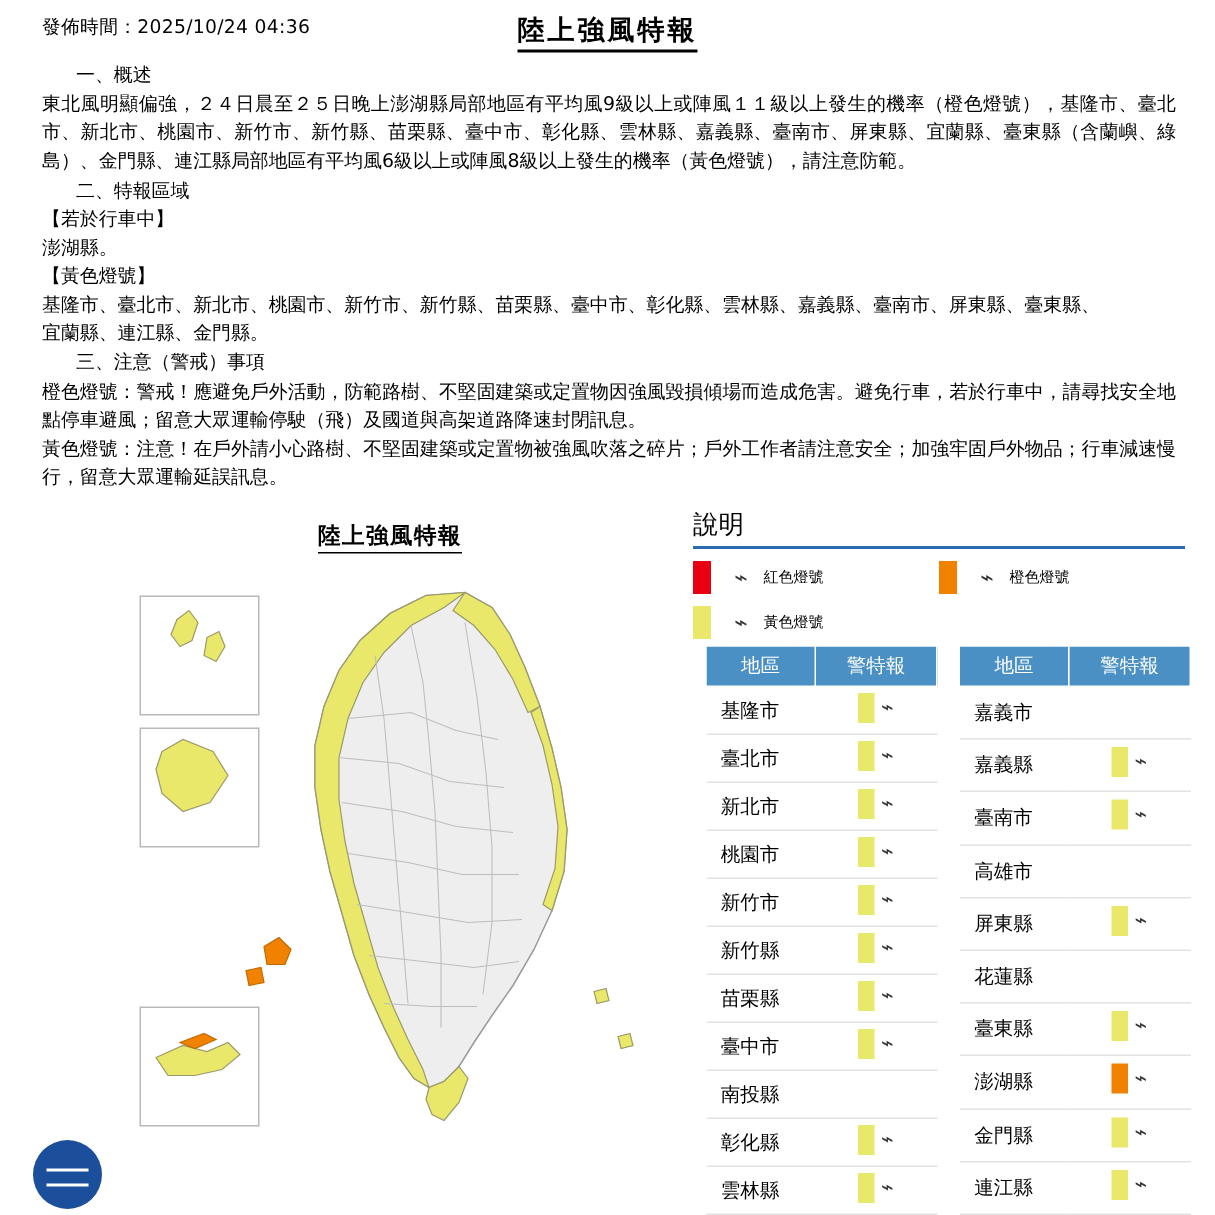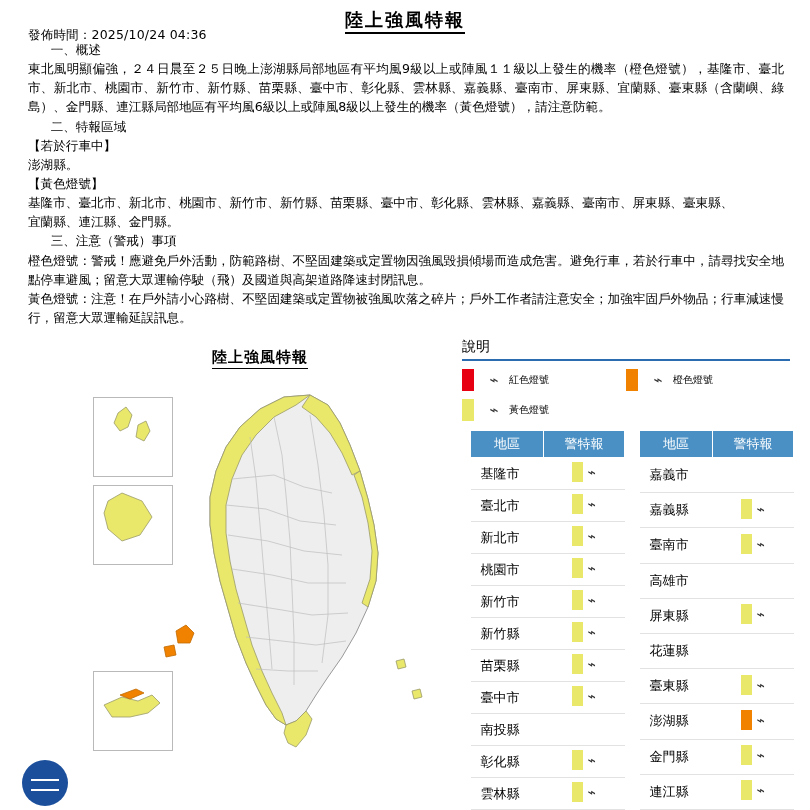--- a/index.html
+++ b/index.html
@@ -5,21 +5,21 @@
   html,body{margin:0;padding:0;}
   body{
     width:810px;height:810px;
     background:#ffffff;
     font-family:"DejaVu Sans","Liberation Sans",sans-serif;
     color:#000;
     position:relative;
     overflow:hidden;
   }
   .issue-time{
-    position:absolute;left:28px;top:10px;font-size:12.5px;letter-spacing:0.2px;margin-top:17px;
+    position:absolute;left:28px;top:10px;font-size:12.5px;letter-spacing:0.2px;
   }
   .main-title{
     position:absolute;left:0;right:0;top:8px;text-align:center;
     font-size:18px;font-weight:bold;letter-spacing:2px;
   }
   .main-title span{
     border-bottom:2px solid #000;padding-bottom:2px;
   }
   .body-text{
     position:absolute;left:28px;top:40px;width:756px;
@@ -43,21 +43,21 @@
   .cwa-logo{
     position:absolute;left:22px;top:760px;width:46px;height:46px;border-radius:50%;
     background:#1b4f9c;
   }
   .cwa-logo:after{
     content:"";position:absolute;left:9px;top:19px;width:28px;height:8px;
     border-top:2px solid #fff;border-bottom:2px solid #fff;
   }
   
   .legend-wrap{position:absolute;left:462px;top:338px;width:328px;}
-  .legend-head{font-size:14px;padding-bottom:3px;}
+  .legend-head{font-size:17px;padding-bottom:3px;}
   .legend-rule{height:2px;background:#2b6cb0;margin-bottom:8px;}
   .legend-row{display:flex;align-items:center;margin-bottom:8px;}
   .legend-item{display:flex;align-items:center;width:50%;}
   .lg-bar{width:12px;height:22px;margin-right:5px;}
   .lg-icon{width:30px;text-align:center;font-size:15px;color:#333;}
   .lg-label{font-size:10px;}
   .lg-red{background:#e60012;}
   .lg-orange{background:#f08200;}
   .lg-yellow{background:#e9e86a;}
   

